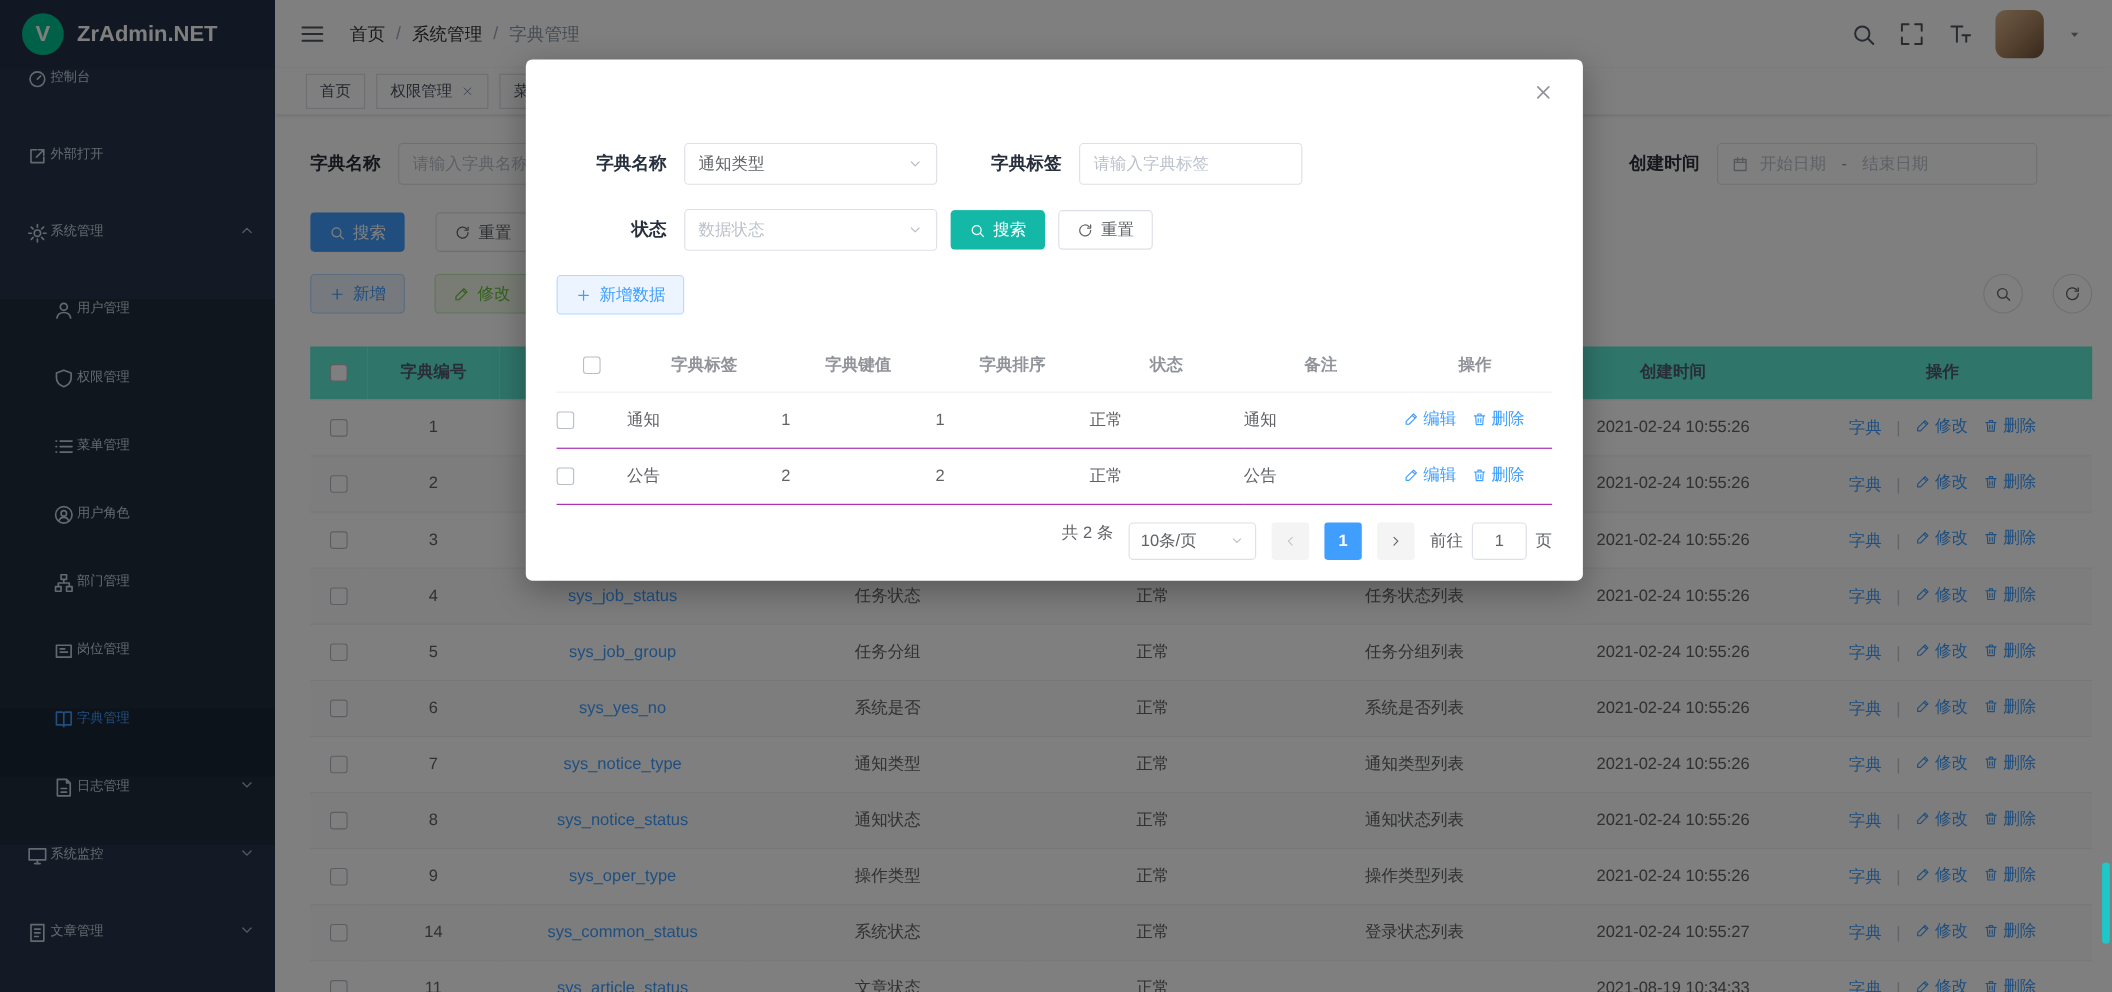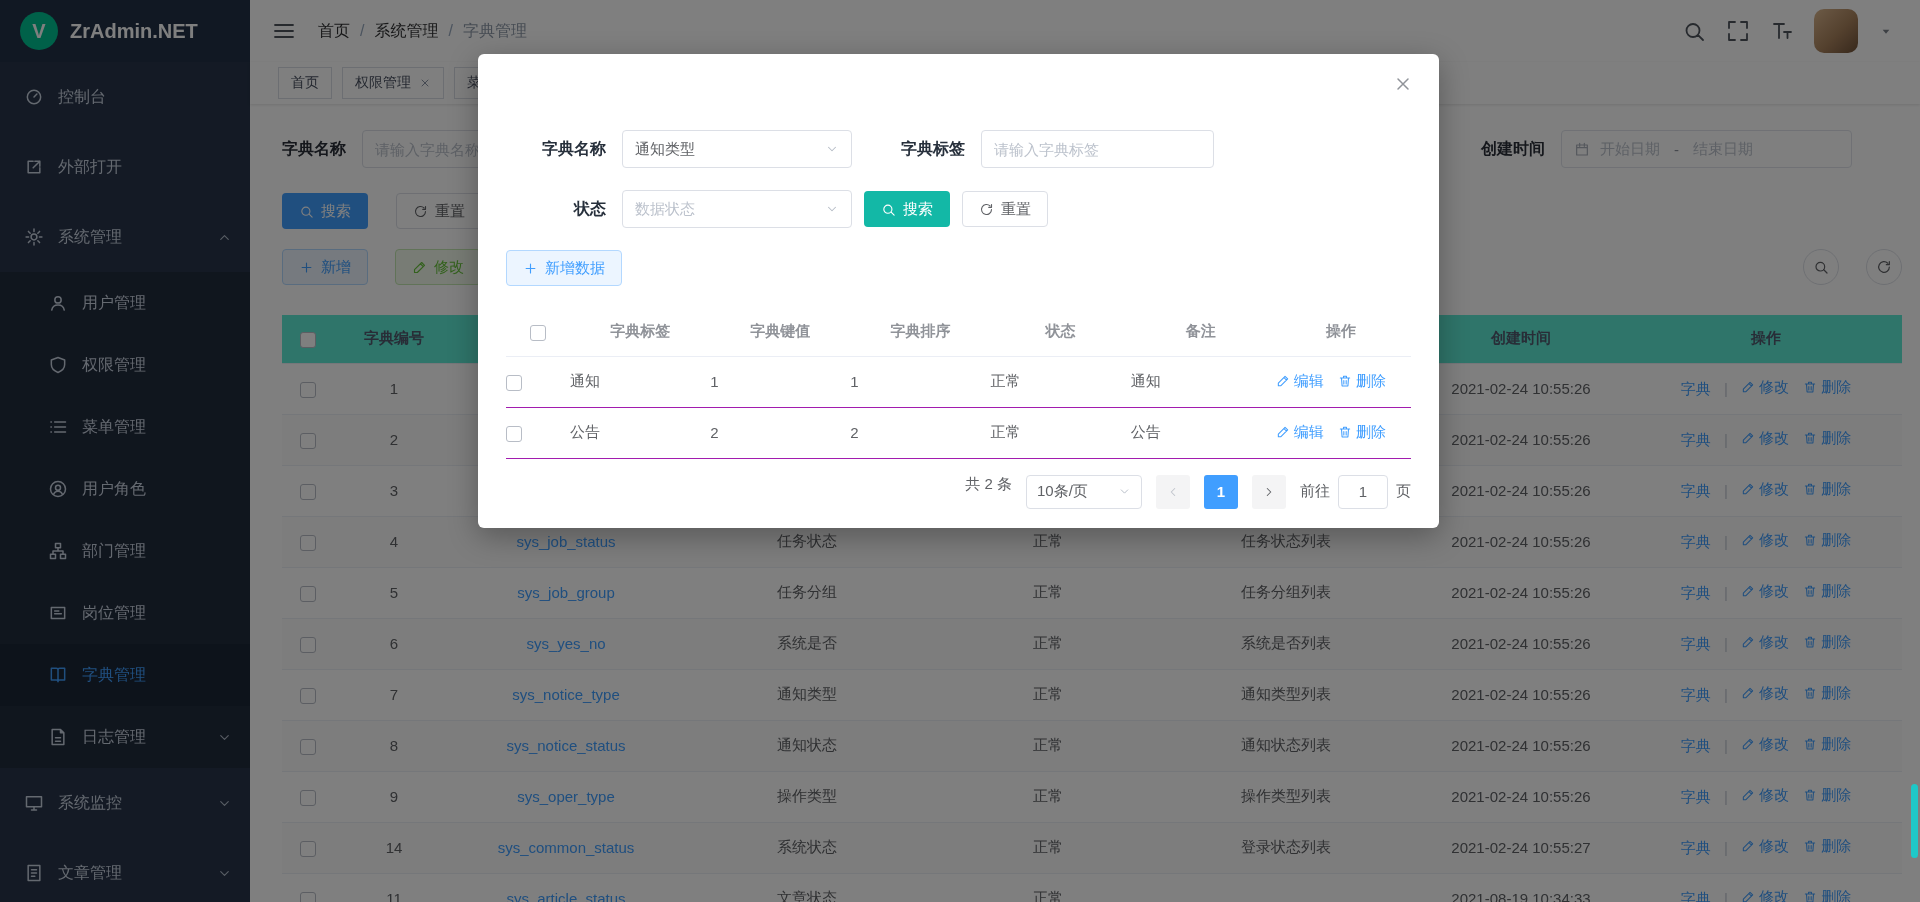--- a/index.html
+++ b/index.html
@@ -5,21 +5,21 @@
 *{margin:0;padding:0;box-sizing:border-box}
 html,body{width:1920px;height:902px;overflow:hidden}
 body{font-family:"Liberation Sans","DejaVu Sans",sans-serif;font-size:16px;color:#303133;background:#fff;position:relative}
 svg{display:block}
 .layout{display:flex;width:100%;height:100%}
 
 .sidebar{width:250px;flex-shrink:0;background:#28354a;color:#c9d2e0;overflow:hidden}
 .logo-row{height:62px;display:flex;align-items:center;gap:12px;padding-left:20px;background:#233047;cursor:pointer}
 .logo-circle{width:38px;height:38px;border-radius:50%;background:#00c292;color:#fff;font-weight:700;font-size:20px;display:flex;align-items:center;justify-content:center}
 .logo-title{color:#fff;font-size:20px;font-weight:700}
-.menu-item{height:70px;display:flex;align-items:center;gap:14px;padding:0 18px 0 24px;font-size:16px;cursor:pointer;white-space:nowrap}
+.menu-item{height:70px;display:flex;align-items:flex-start;gap:2px;padding:0 18px 0 24px;font-size:12px;cursor:pointer;white-space:nowrap}
 .menu-item .ic{width:20px;height:20px;display:flex;align-items:center;justify-content:center;flex-shrink:0}
 .menu-item .lbl{flex:1;overflow:hidden}
 .menu-item .chev{width:15px;height:15px;opacity:.85;flex-shrink:0}
 .submenu{background:#212c3d}
 .submenu .menu-item{height:62px;padding-left:48px}
 .menu-item.active{color:#409eff;background:#1b2636}
 
 .main{flex:1;min-width:0;display:flex;flex-direction:column}
 .navbar{height:62px;background:#fff;display:flex;align-items:center;padding:0 26px 0 22px;flex-shrink:0}
 .nav-ic{width:24px;height:24px;color:#4e545d;display:flex;align-items:center;justify-content:center;cursor:pointer}
@@ -71,21 +71,21 @@
 .mask{position:absolute;inset:0;background:rgba(0,0,0,.5);z-index:40}
 .dialog{position:absolute;left:478px;top:54px;width:961px;height:474px;background:#fff;border-radius:6px;box-shadow:0 8px 30px rgba(0,0,0,.3);z-index:50;padding:0 28px}
 .dlg-close{position:absolute;top:20px;right:26px;width:20px;height:20px;color:#909399;cursor:pointer}
 .frow{display:flex;align-items:center;height:38px;margin-bottom:22px}
 .frow.first{margin-top:76px}
 .flabel{width:100px;text-align:right;font-weight:700;font-size:16px;color:#27303c;flex-shrink:0}
 .flabel.mid{width:95px;margin-left:18px}
 .select{width:230px;height:38px;margin-left:16px;border:1px solid #dcdfe6;border-radius:4px;background:#fff;display:flex;align-items:center;padding:0 12px;font-size:15px;color:#606266;cursor:pointer}
 .select .schev{margin-left:auto;width:14px;height:14px;color:#b7bdc7}
 .select .ph{color:#bcc2cc}
-.dlg-input{width:233px;height:38px;margin-left:16px;border:1px solid #dcdfe6;border-radius:4px;padding:16px 12px;font-size:15px;color:#606266;font-family:inherit;outline:none}
+.dlg-input{width:203px;height:38px;margin-left:16px;border:1px solid #dcdfe6;border-radius:4px;padding:16px 12px;font-size:15px;color:#606266;font-family:inherit;outline:none}
 .dlg-input::placeholder{color:#bcc2cc}
 .frow .btn{margin-left:12px}
 .add-row{height:36px;display:flex;align-items:center}
 .dlg-table{width:100%;margin-top:22px;border-collapse:collapse;table-layout:fixed;font-size:15px;color:#606266}
 .dlg-table th{height:48px;font-weight:700;color:#909399;border-bottom:1px solid #ebeef5;text-align:center}
 .dlg-table td{height:51px;border-bottom:1px solid #a21caf;text-align:left}
 .pager{display:flex;align-items:flex-start;justify-content:flex-end;gap:14px;margin-top:16px;font-size:15px;color:#606266}
 .pg-select{width:116px;height:34px;border:1px solid #dcdfe6;border-radius:4px;display:flex;align-items:center;padding:0 10px;color:#606266;cursor:pointer}
 .pg-select .schev{margin-left:auto;width:13px;height:13px;color:#b7bdc7}
 .pg-btn{min-width:34px;height:34px;border-radius:3px;background:#f4f4f5;display:flex;align-items:center;justify-content:center;cursor:pointer;color:#606266;font-size:15px}

